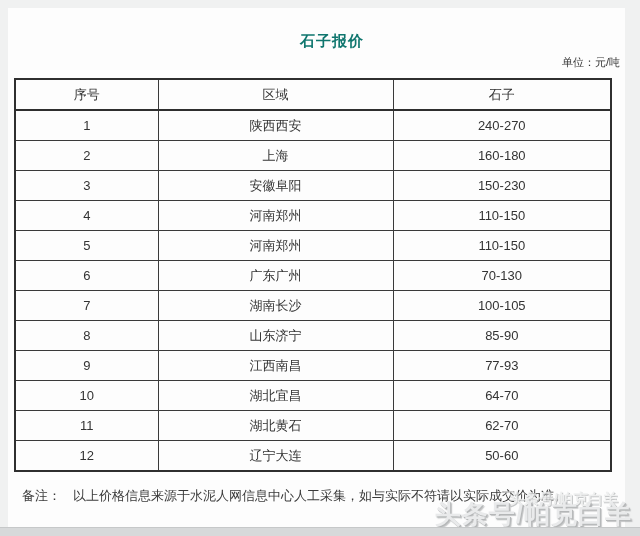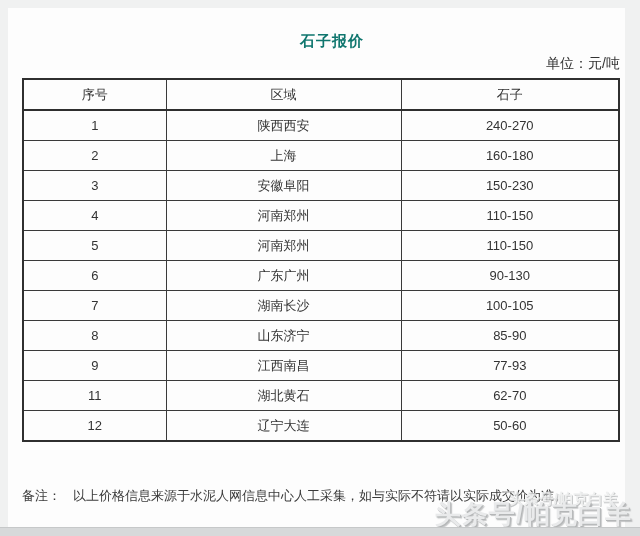--- a/index.html
+++ b/index.html
@@ -27,26 +27,26 @@
     margin: 12px;
     text-align: center;
     font-size: 15px;
     font-weight: bold;
     color: #0f766e;
     letter-spacing: 1px;
   }
   .unit {
     position: absolute;
     top: 55px; right: 20px;
-    font-size: 14px;
+    font-size: 11px;
     color: #333333;
   }
   table.price-table {
     position: absolute;
-    left: 22px; top: 78px;
+    left: 14px; top: 78px;
     width: 596px;
     border-collapse: collapse;
     table-layout: fixed;
     border: 2px solid #2f2f2f;
     background: #fdfdfd;
   }
   table.price-table col.c-no     { width: 143px; }
   table.price-table col.c-region { width: 235px; }
   table.price-table col.c-price  { width: 218px; }
   table.price-table th, table.price-table td {
@@ -144,36 +144,41 @@
         <td>110-150</td>
       </tr>
       <tr>
         <td>5</td>
         <td>河南郑州</td>
         <td>110-150</td>
       </tr>
       <tr>
         <td>6</td>
         <td>广东广州</td>
-        <td>90-130</td>
+        <td>70-130</td>
       </tr>
       <tr>
         <td>7</td>
         <td>湖南长沙</td>
         <td>100-105</td>
       </tr>
       <tr>
         <td>8</td>
         <td>山东济宁</td>
         <td>85-90</td>
       </tr>
       <tr>
         <td>9</td>
         <td>江西南昌</td>
         <td>77-93</td>
+      </tr>
+      <tr>
+        <td>10</td>
+        <td>湖北宜昌</td>
+        <td>64-70</td>
       </tr>
       <tr>
         <td>11</td>
         <td>湖北黄石</td>
         <td>62-70</td>
       </tr>
       <tr>
         <td>12</td>
         <td>辽宁大连</td>
         <td>50-60</td>

